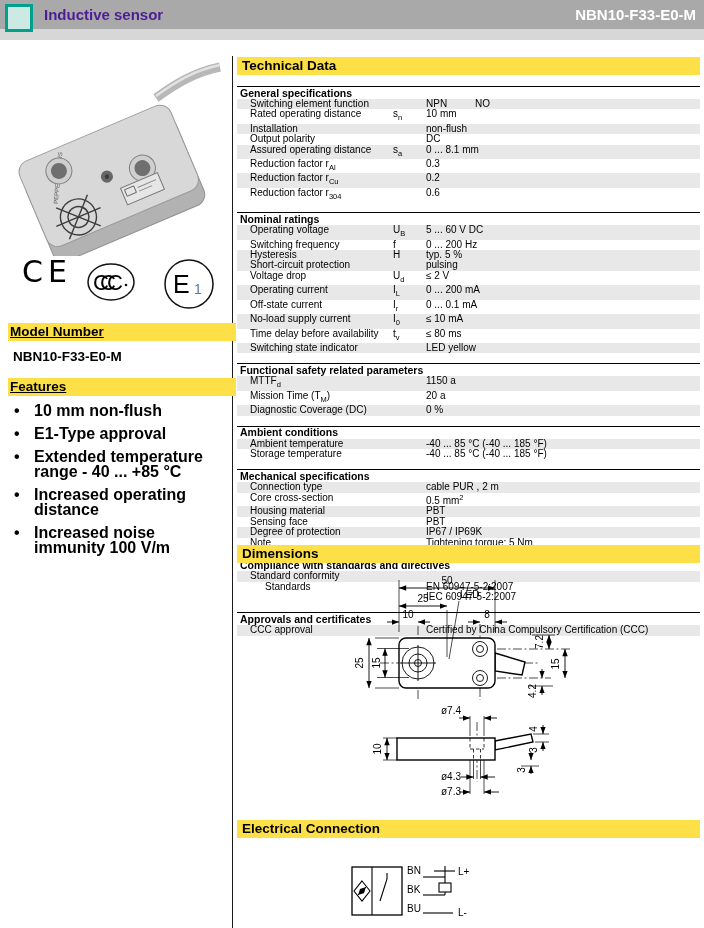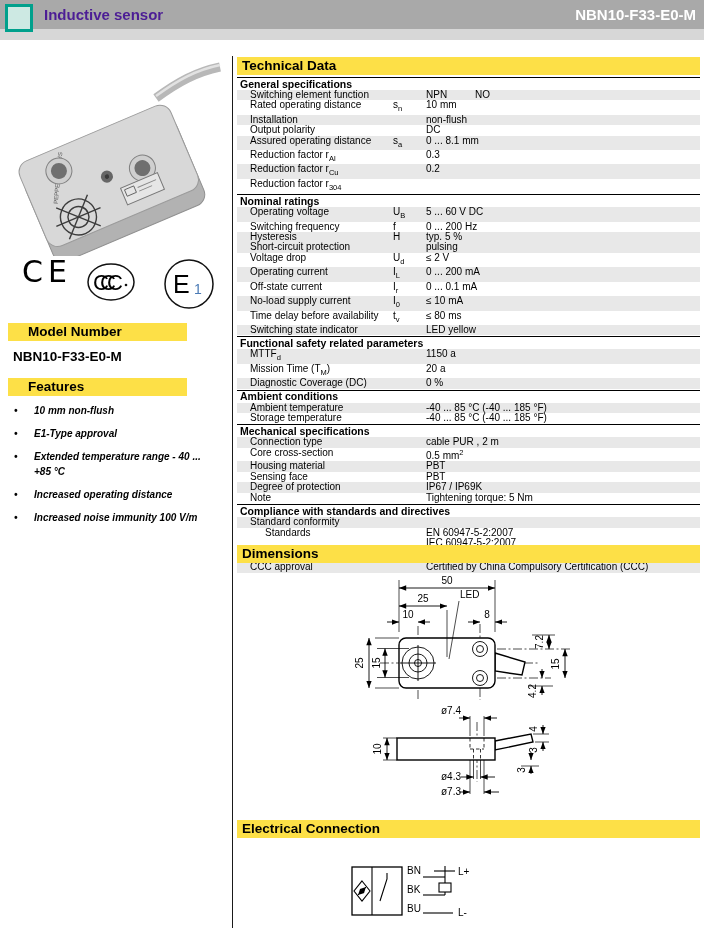--- a/index.html
+++ b/index.html
@@ -11,36 +11,36 @@
   
   .top-bar{position:absolute;left:0;top:0;width:704px;height:29px;background:#a9a9a9;}
   .top-band{position:absolute;left:0;top:29px;width:704px;height:11px;background:#d7d7d7;}
   .logo{position:absolute;left:5px;top:4px;width:28px;height:28px;background:#cde9e3;border:3px solid #00a08c;}
   .top-title{position:absolute;left:44px;top:6px;font-size:15px;font-weight:bold;color:#4c1d95;}
   .top-model{position:absolute;right:8px;top:6px;font-size:15px;font-weight:bold;color:#fff;}
 
   .vline{position:absolute;left:232px;top:56px;width:1px;height:872px;background:#1a1a1a;}
 
   .bar{position:absolute;background:#fde047;font-weight:bold;height:18px;line-height:18px;font-size:13.5px;}
-  .bar-left{left:8px;width:179px;padding-left:20px;}
+  .bar-left{left:8px;width:228px;padding-left:2px;text-decoration:underline;}
   .bar-right{left:237px;width:463px;padding-left:5px;}
 
   
   .photo{position:absolute;left:8px;top:56px;}
   .ce-mark{position:absolute;left:22px;top:254px;font-size:30px;letter-spacing:5px;font-family:"DejaVu Sans",sans-serif;}
   .ccc-mark{position:absolute;left:86px;top:262px;}
   .e1-mark{position:absolute;left:163px;top:258px;}
   .model-value{position:absolute;left:13px;top:349px;font-size:13.5px;font-weight:bold;}
   .features-list{position:absolute;left:12px;top:403px;width:200px;margin:0;padding:0;list-style:none;}
-  .features-list li{position:relative;padding-left:22px;font-size:10px;font-weight:bold;line-height:15px;margin-bottom:8px;width:205px;font-style:italic;}
+  .features-list li{position:relative;padding-left:22px;font-size:16px;font-weight:bold;line-height:15px;margin-bottom:8px;width:205px;}
   .features-list li::before{content:"•";position:absolute;left:2px;top:0;}
 
   
   .tech-table{position:absolute;left:237px;top:76px;width:463px;}
-  .t-sec{border-top:1px solid #000;font-weight:bold;font-size:10.5px;line-height:11.5px;padding:0.5px 0 0 3px;margin-top:1px;}
+  .t-sec{border-top:1px solid #000;font-weight:bold;font-size:10.5px;line-height:11.5px;padding:0.5px 0 0 3px;margin-top:10px;}
   .t-row{display:flex;font-size:10px;line-height:10.4px;min-height:10.4px;}
   .t-row.odd{background:#e8e8e8;}
   .t-label{flex:none;width:156px;padding-left:13px;}
   .t-label.ind2{padding-left:28px;}
   .t-sym{flex:none;width:33px;}
   .t-val{flex:1;}
   .t-val .v1{display:inline-block;width:49px;}
   sub{font-size:7.5px;}
   sup{font-size:7.5px;}
 
@@ -160,20 +160,21 @@
         <span class="t-val">0.3</span>
       </div>
       <div class="t-row odd">
         <span class="t-label">Reduction factor r<sub>Cu</sub></span>
         <span class="t-sym"></span>
         <span class="t-val">0.2</span>
       </div>
       <div class="t-row">
         <span class="t-label">Reduction factor r<sub>304</sub></span>
         <span class="t-sym"></span>
+        <span class="t-val">0.6</span>
       </div>
       <div class="t-sec">Nominal ratings</div>
       <div class="t-row odd">
         <span class="t-label">Operating voltage</span>
         <span class="t-sym">U<sub>B</sub></span>
         <span class="t-val">5 ... 60 V DC</span>
       </div>
       <div class="t-row">
         <span class="t-label">Switching frequency</span>
         <span class="t-sym">f</span>

